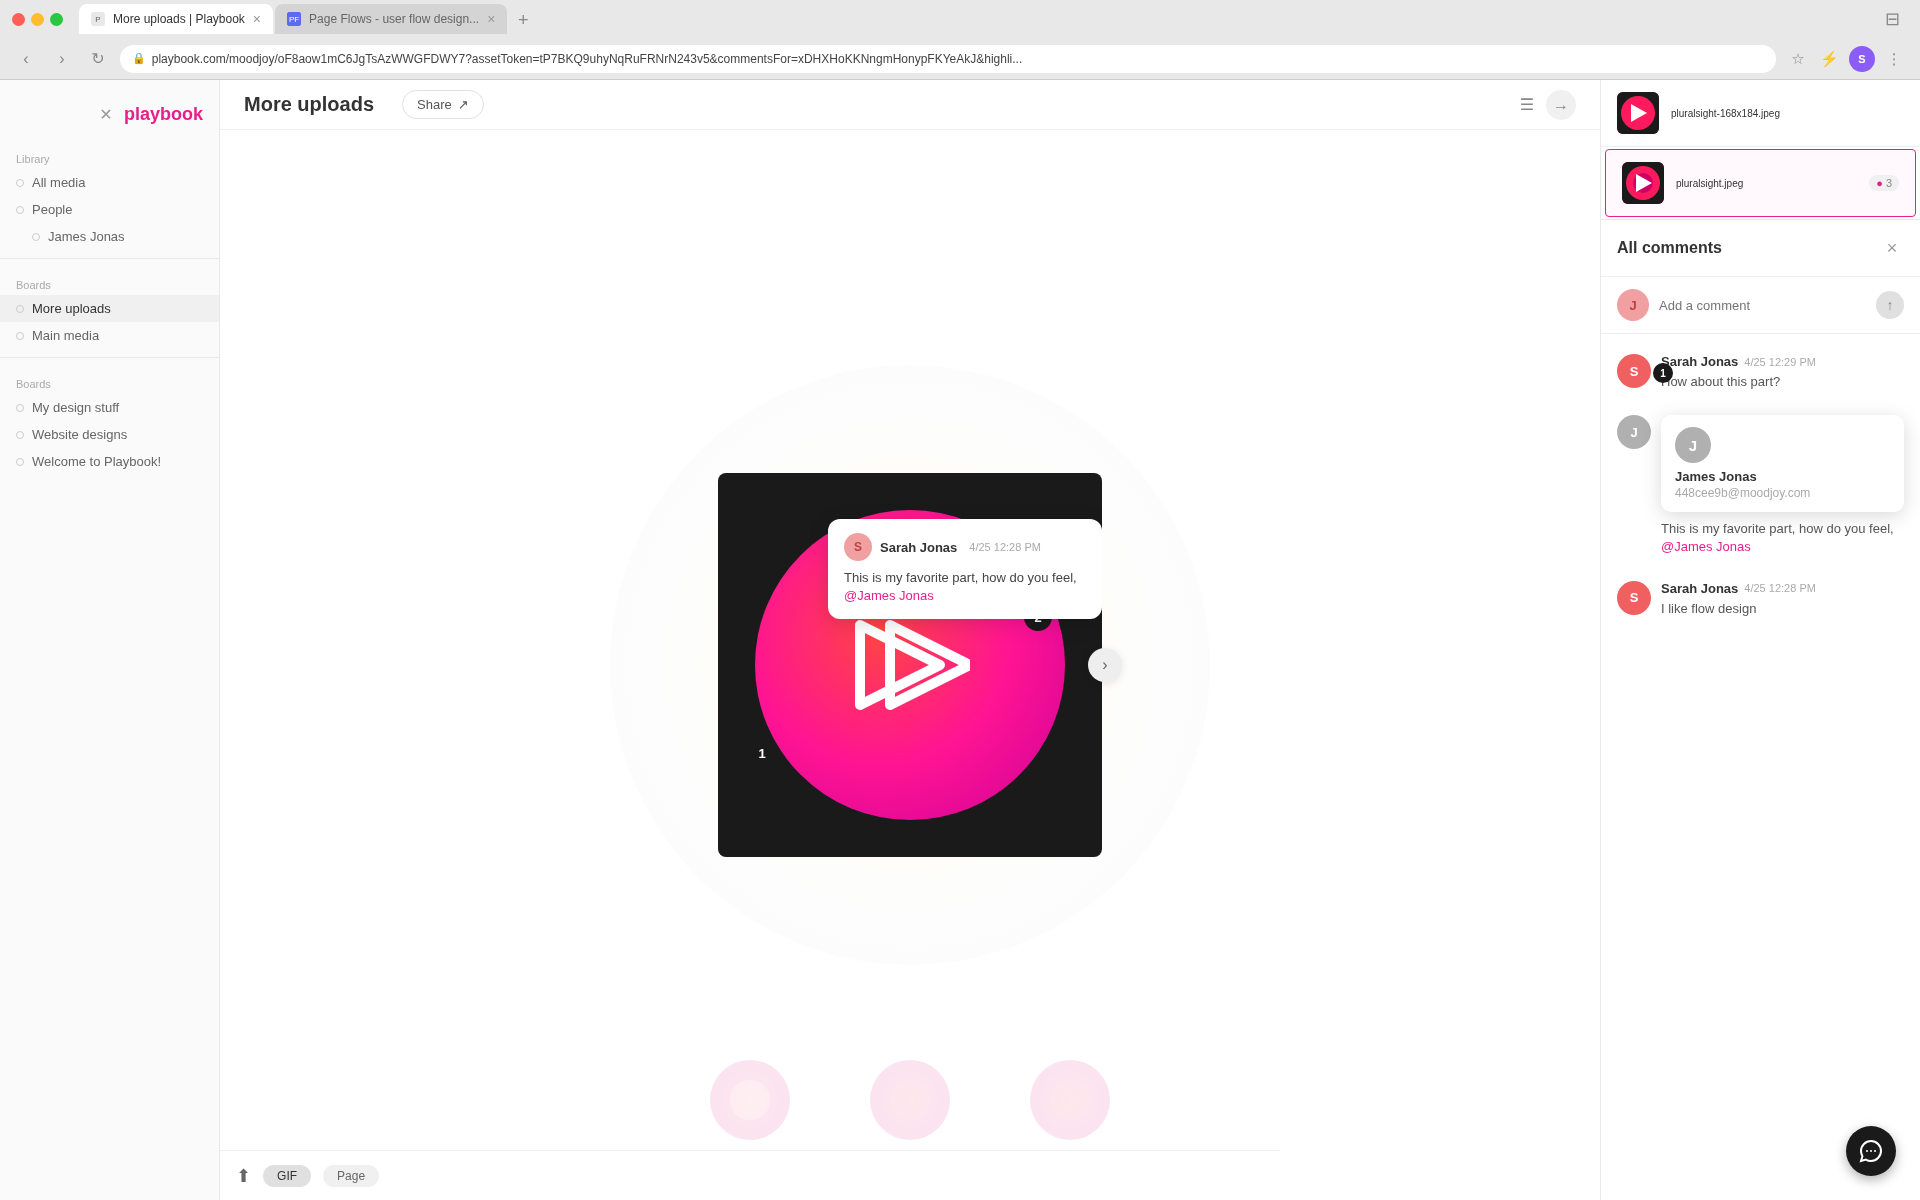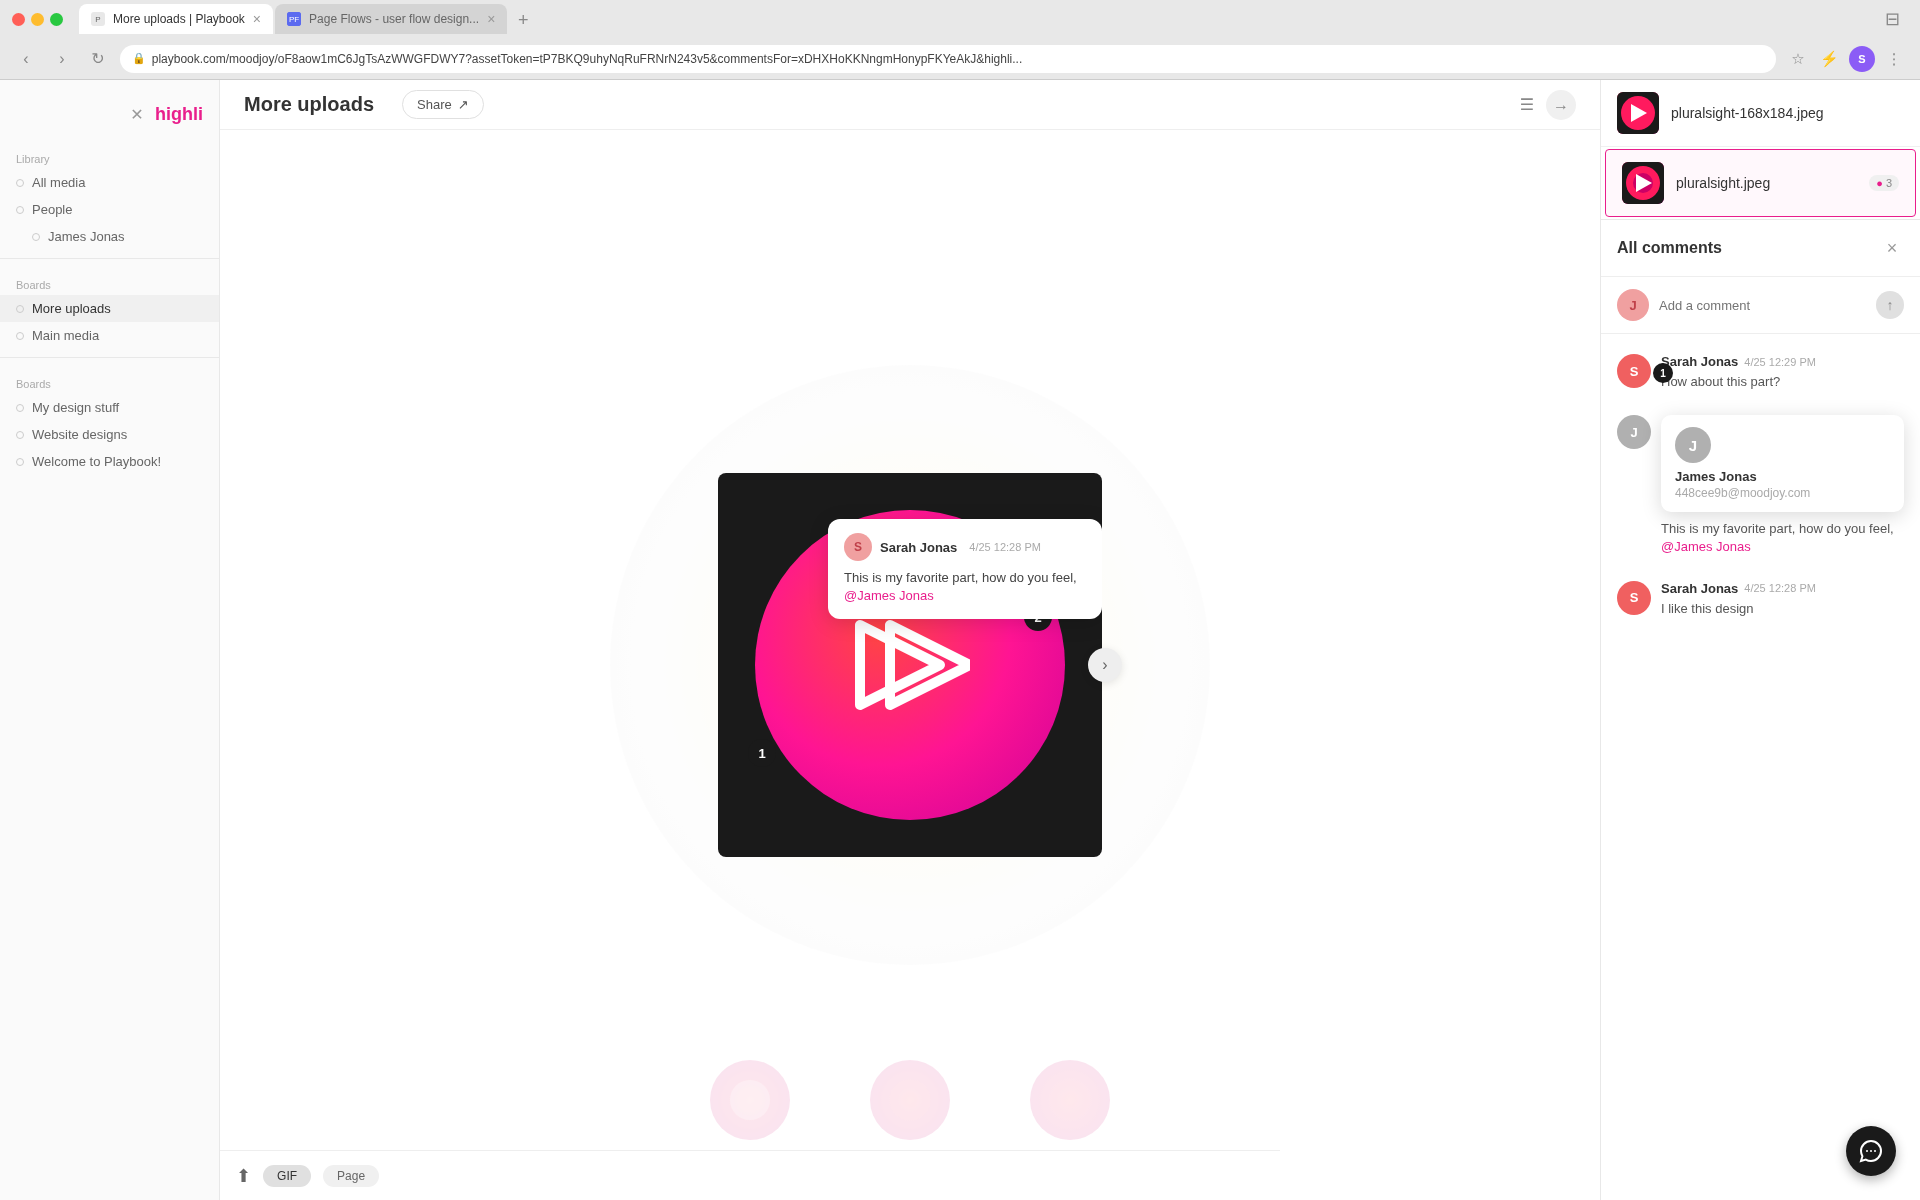--- a/index.html
+++ b/index.html
@@ -86,21 +86,21 @@
     .right-nav-arrow { position: absolute; right: -20px; top: 50%; transform: translateY(-50%); width: 34px; height: 34px; border-radius: 50%; background: #eee; display: flex; align-items: center; justify-content: center; cursor: pointer; z-index: 10; border: none; color: #666; font-size: 16px; box-shadow: 0 2px 8px rgba(0,0,0,0.1); }
 
     
     .right-panel { width: 320px; background: #fff; border-left: 1px solid #e8e8e8; display: flex; flex-direction: column; }
 
     .file-list { border-bottom: 1px solid #e8e8e8; }
     .file-item { display: flex; align-items: center; padding: 12px 16px; gap: 12px; cursor: pointer; border-bottom: 1px solid #f0f0f0; }
     .file-item.selected { background: #fff8fc; border: 1.5px solid #e91e8c; border-radius: 4px; margin: 2px 4px; }
     .file-thumb { width: 42px; height: 42px; border-radius: 6px; overflow: hidden; flex-shrink: 0; }
     .file-thumb-inner { width: 100%; height: 100%; background: linear-gradient(135deg, #ff4466, #cc1188); display: flex; align-items: center; justify-content: center; }
-    .file-name { font-size: 14px; color: #333; flex: 1; }
+    .file-name { font-size: 10px; color: #333; flex: 1; }
     .file-comment-badge { background: #f0f0f0; color: #888; border-radius: 10px; padding: 2px 7px; font-size: 11px; display: flex; align-items: center; gap: 3px; }
 
     
     .comments-panel { flex: 1; display: flex; flex-direction: column; overflow: hidden; }
     .comments-header { display: flex; align-items: center; justify-content: space-between; padding: 16px; border-bottom: 1px solid #eee; }
     .comments-title { font-size: 16px; font-weight: 600; color: #333; }
     .comments-close { width: 24px; height: 24px; display: flex; align-items: center; justify-content: center; color: #999; cursor: pointer; font-size: 18px; }
 
     .comment-input-area { display: flex; align-items: center; padding: 12px 16px; gap: 10px; border-bottom: 1px solid #eee; }
     .comment-user-avatar { width: 32px; height: 32px; border-radius: 50%; background: #f0a0a0; display: flex; align-items: center; justify-content: center; font-size: 13px; font-weight: bold; color: #c0404a; flex-shrink: 0; }
@@ -183,21 +183,21 @@
       </button>
       <button class="toolbar-icon-btn">⋮</button>
     </div>
   </div>
 
   <div class="app-content">
 
     <div class="sidebar">
       <div class="sidebar-logo">
         <span class="sidebar-close">✕</span>
-        <span class="logo-text">highli</span>
+        <span class="logo-text">playbook</span>
       </div>
 
       <span class="sidebar-section-label">Library</span>
       <div class="sidebar-item">
         <div class="sidebar-dot"></div>
         <span>All media</span>
       </div>
       <div class="sidebar-item">
         <div class="sidebar-dot"></div>
         <span>People</span>
@@ -393,21 +393,21 @@
             </div>
           </div>
 
           <div class="comment-item">
             <div class="comment-avatar avatar-sarah">S</div>
             <div class="comment-content">
               <div class="comment-meta">
                 <span class="comment-author">Sarah Jonas</span>
                 <span class="comment-time">4/25 12:28 PM</span>
               </div>
-              <div class="comment-text">I like this design</div>
+              <div class="comment-text">I like flow design</div>
             </div>
           </div>
         </div>
       </div>
     </div>
   </div>
 </div>
 
 <div class="chat-btn">
   <svg width="26" height="26" viewBox="0 0 26 26" fill="none">

